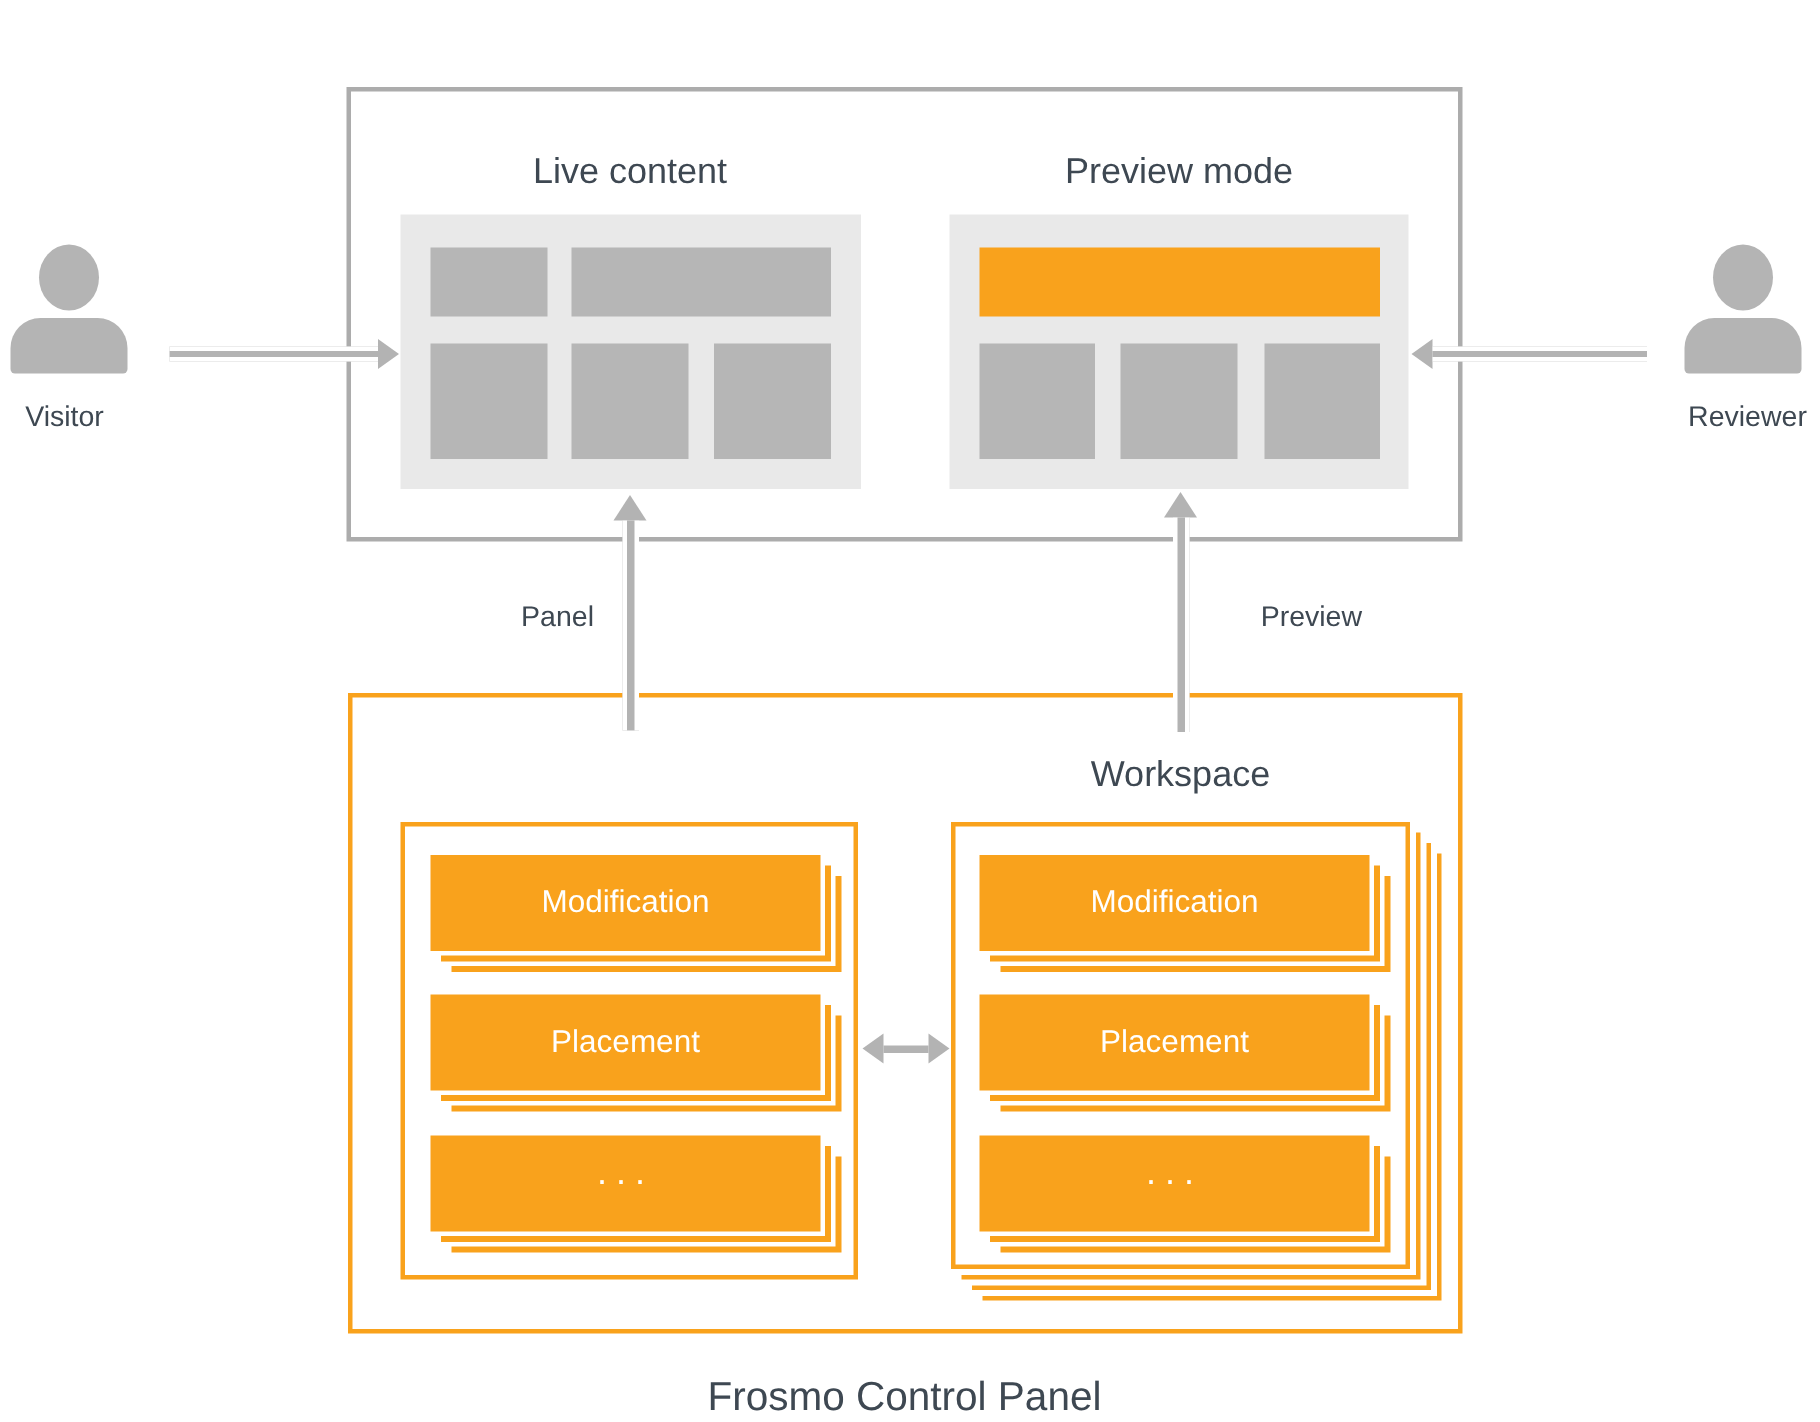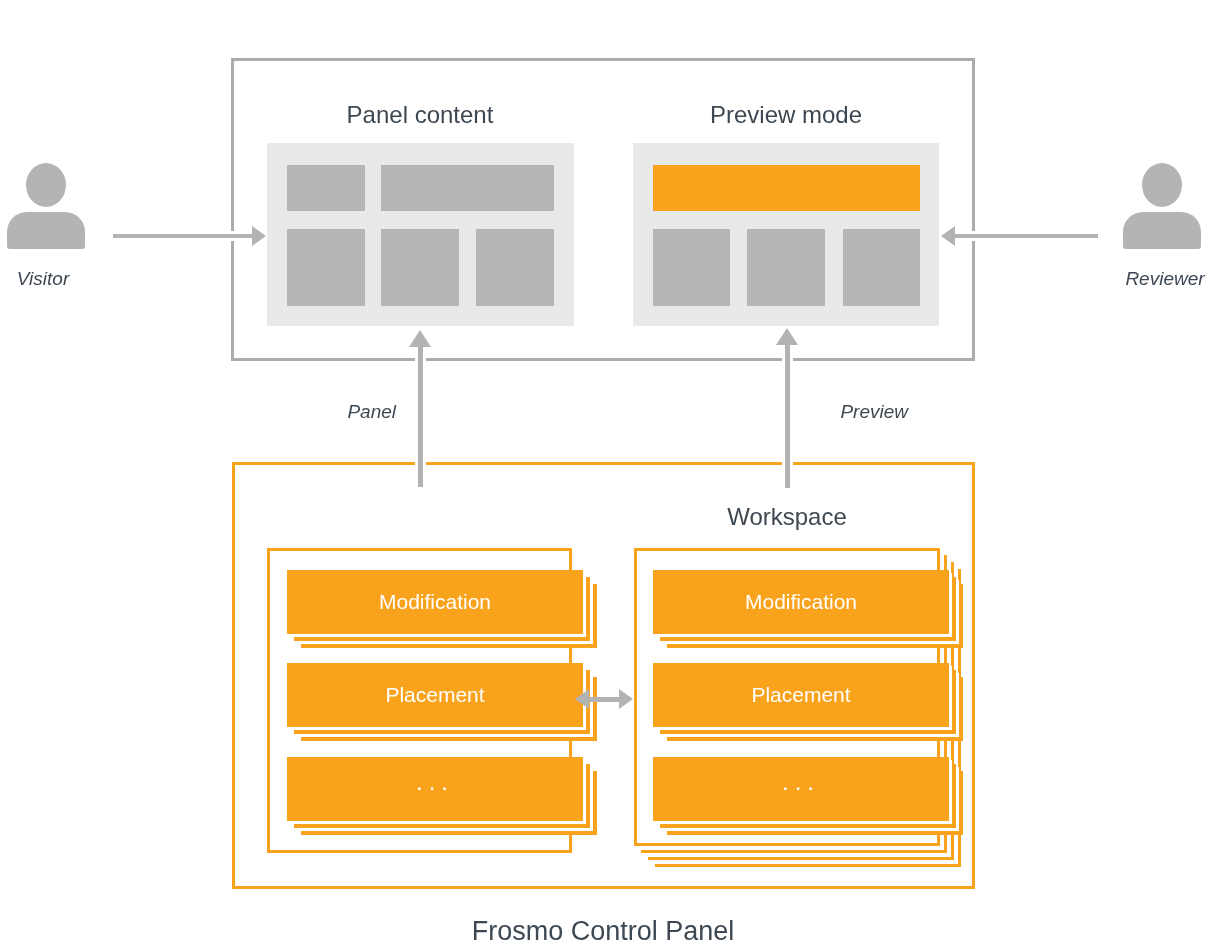--- a/index.html
+++ b/index.html
@@ -13,21 +13,21 @@
     --card-text: #FFFFFF;
   }
   html, body { margin:0; padding:0; background:#fff; }
   .canvas {
     position:relative; width:1213px; height:948px; background:#fff;
     font-family:"Liberation Sans", sans-serif; overflow:hidden;
   }
   .lbl { position:absolute; color:var(--text-dark); text-align:center; white-space:nowrap; }
   .h1 { font-size:27px; }
   .h2 { font-size:24px; }
-  .small { font-size:19px;font-style:italic; }
+  .small { font-size:19px; }
 
   
   .website-box { position:absolute; left:231px; top:58px; width:744px; height:303px;
     border:3px solid var(--gray-border); box-sizing:border-box; background:#fff; }
   .frosmo-box { position:absolute; left:232px; top:462px; width:743px; height:427px;
     border:3px solid var(--orange); box-sizing:border-box; background:#fff; }
 
   
   .thumb { position:absolute; background:var(--thumb-bg); z-index:2; }
   .blk { position:absolute; background:var(--gray-block); }
@@ -39,21 +39,21 @@
     box-shadow:
       4px 4px 0 0 #fff,
       7px 7px 0 0 var(--orange),
       11px 11px 0 0 #fff,
       14px 14px 0 0 var(--orange),
       18px 18px 0 0 #fff,
       21px 21px 0 0 var(--orange);
   }
 
   
-  .card { position:absolute; width:296px; height:64px; background:var(--orange);
+  .card { position:absolute; width:260px; height:64px; background:var(--orange);
     color:var(--card-text); display:flex; align-items:center; justify-content:center;
     font-size:21px;
     box-shadow:
       3px 3px 0 0 #fff,
       7px 7px 0 0 var(--orange),
       10px 10px 0 0 #fff,
       14px 14px 0 0 var(--orange); }
   .card .dots-text { font-size:24px; letter-spacing:6px; transform:translateY(-7px); }
 
   
@@ -77,21 +77,21 @@
     border-right:14px solid var(--gray-arrow); }
 </style>
 </head>
 <body>
 
 <div class="canvas">
 
 
   <div class="website-box"></div>
 
-  <div class="lbl h2" style="left:270px; top:101px; width:300px;">Panel content</div>
+  <div class="lbl h2" style="left:270px; top:101px; width:300px;">Live content</div>
   <div class="thumb" style="left:267px; top:143px; width:307px; height:183px;">
     <div class="blk" style="left:20px; top:22px; width:78px; height:46px;"></div>
     <div class="blk" style="left:114px; top:22px; width:173px; height:46px;"></div>
     <div class="blk" style="left:20px; top:86px; width:78px; height:77px;"></div>
     <div class="blk" style="left:114px; top:86px; width:78px; height:77px;"></div>
     <div class="blk" style="left:209px; top:86px; width:78px; height:77px;"></div>
   </div>
 
   <div class="lbl h2" style="left:636px; top:101px; width:300px;">Preview mode</div>
   <div class="thumb" style="left:633px; top:143px; width:306px; height:183px;">

